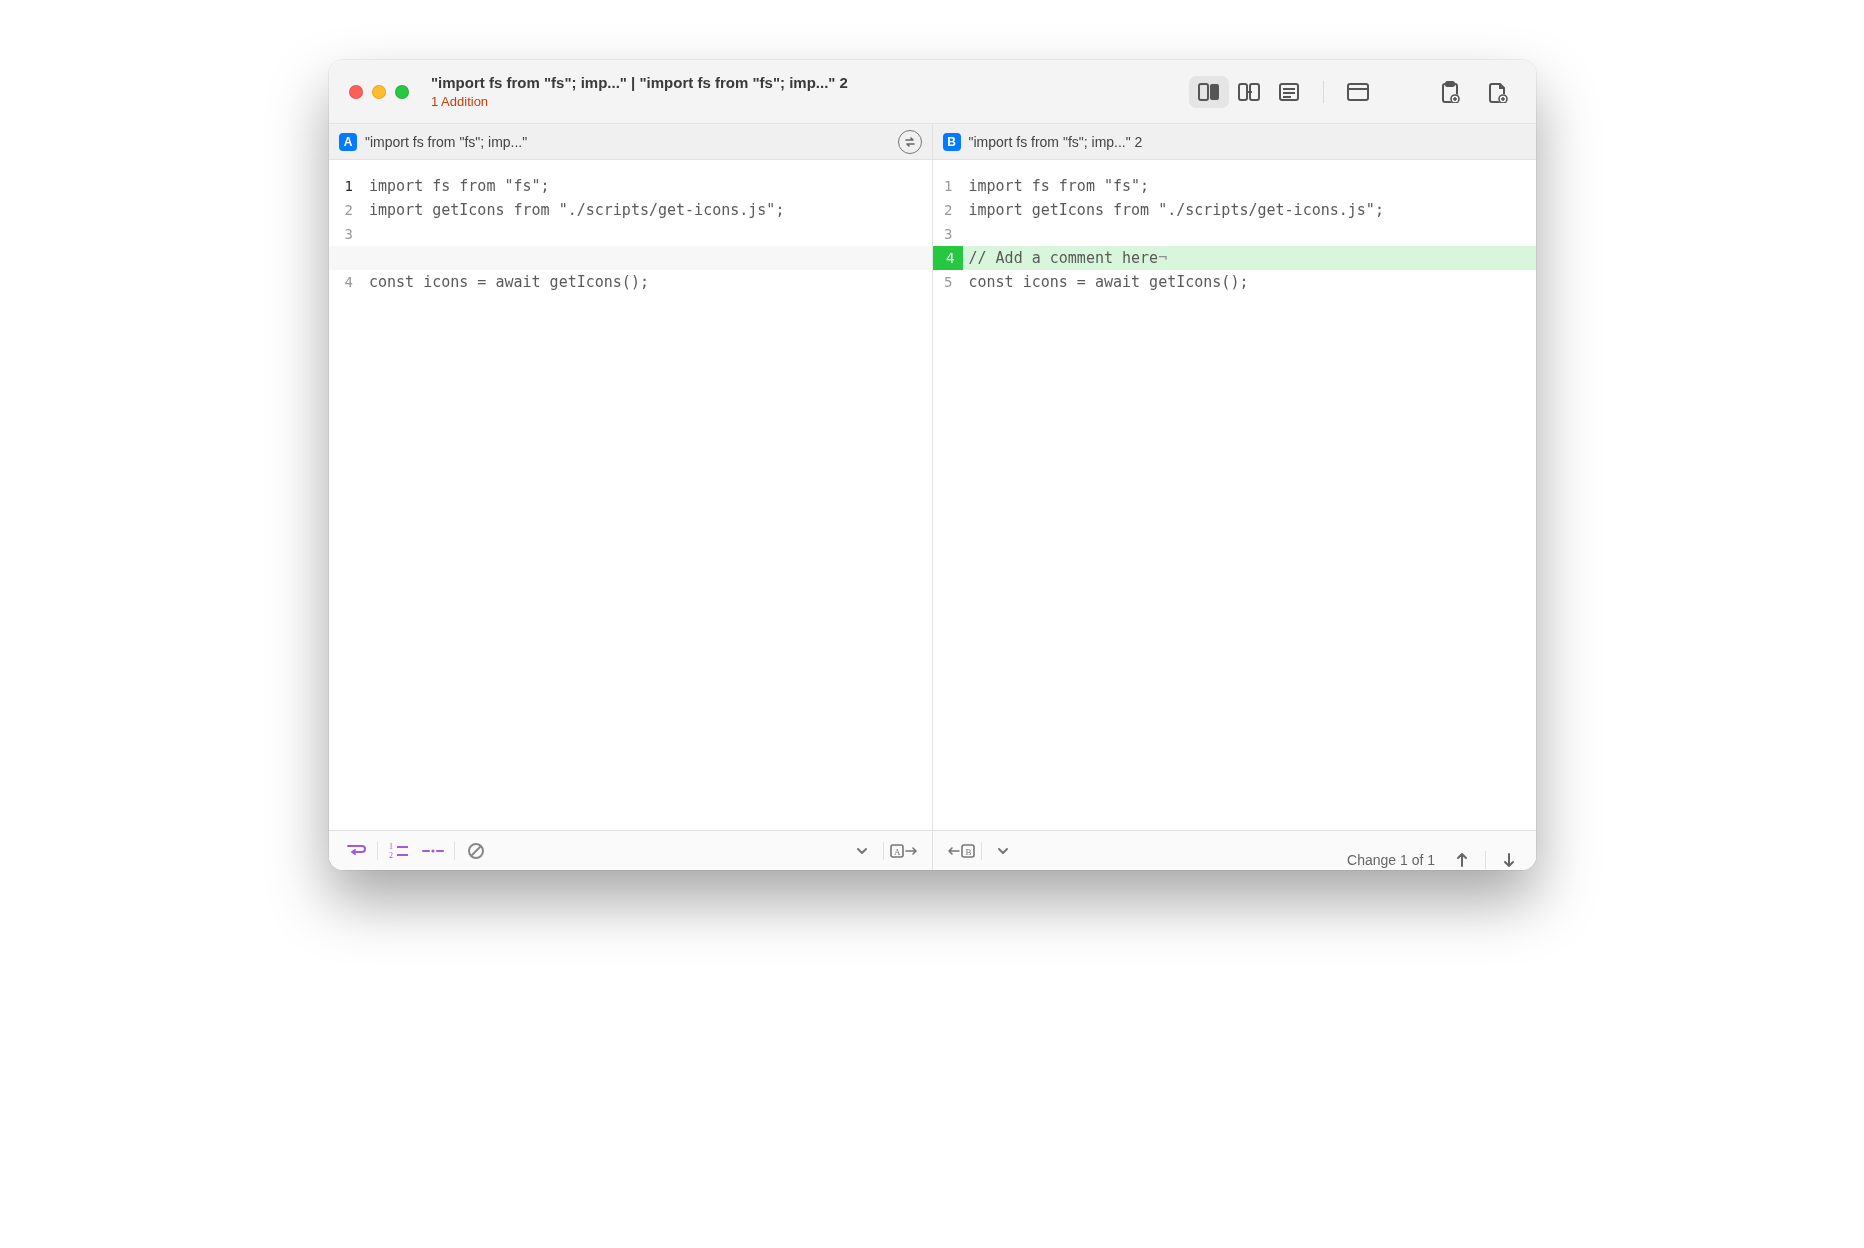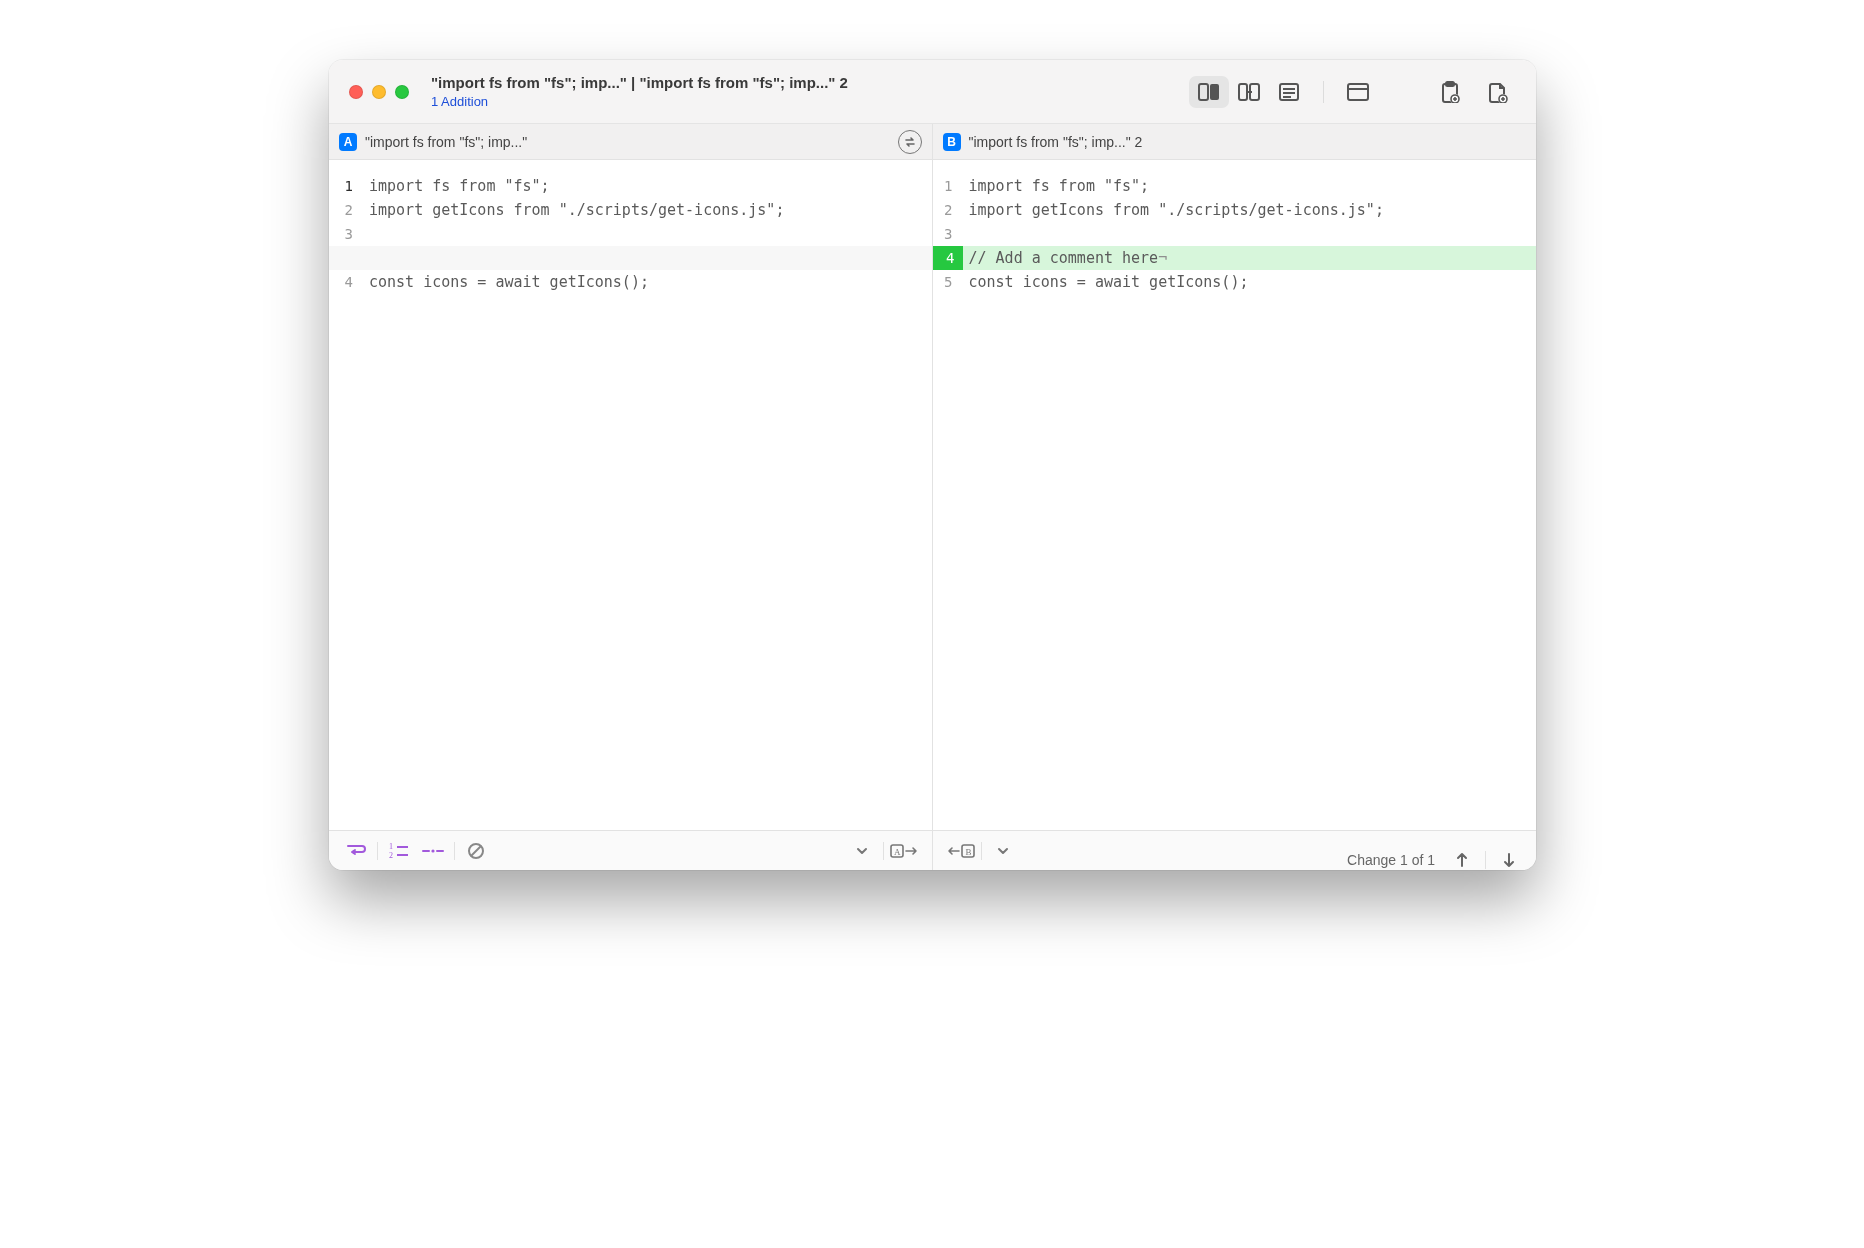--- a/index.html
+++ b/index.html
@@ -35,21 +35,21 @@
     padding: 0 18px 0 20px;
   }
   .traffic { display:flex; gap:9px; margin-right:22px; }
   .traffic .dot { width:14px; height:14px; border-radius:50%; }
   .dot.red { background:#ff5f57; border:0.5px solid rgba(0,0,0,0.1);}
   .dot.yellow { background:#febc2e; border:0.5px solid rgba(0,0,0,0.1);}
   .dot.green { background:#28c840; border:0.5px solid rgba(0,0,0,0.1);}
 
   .titles { display:flex; flex-direction:column; line-height:1.2; }
   .title-main { font-size:15px; font-weight:600; color:#3a3a3a; }
-  .title-sub { font-size:13px; color:#1d4ed8; margin-top:2px;}
+  .title-sub { font-size:13px; color:#c2410c; margin-top:2px;}
 
   .toolbar-right { margin-left:auto; display:flex; align-items:center; gap:8px; }
   .tb-group { display:flex; align-items:center; background:transparent; border-radius:7px; }
   .tb-btn {
     width:40px; height:32px; border-radius:7px;
     display:flex; align-items:center; justify-content:center;
     color:#5c5c5c; cursor:pointer;
   }
   .tb-btn.active { background:#e5e5e5; }
   .tb-sep { width:1px; height:22px; background:#dcdcdc; margin:0 6px;}

